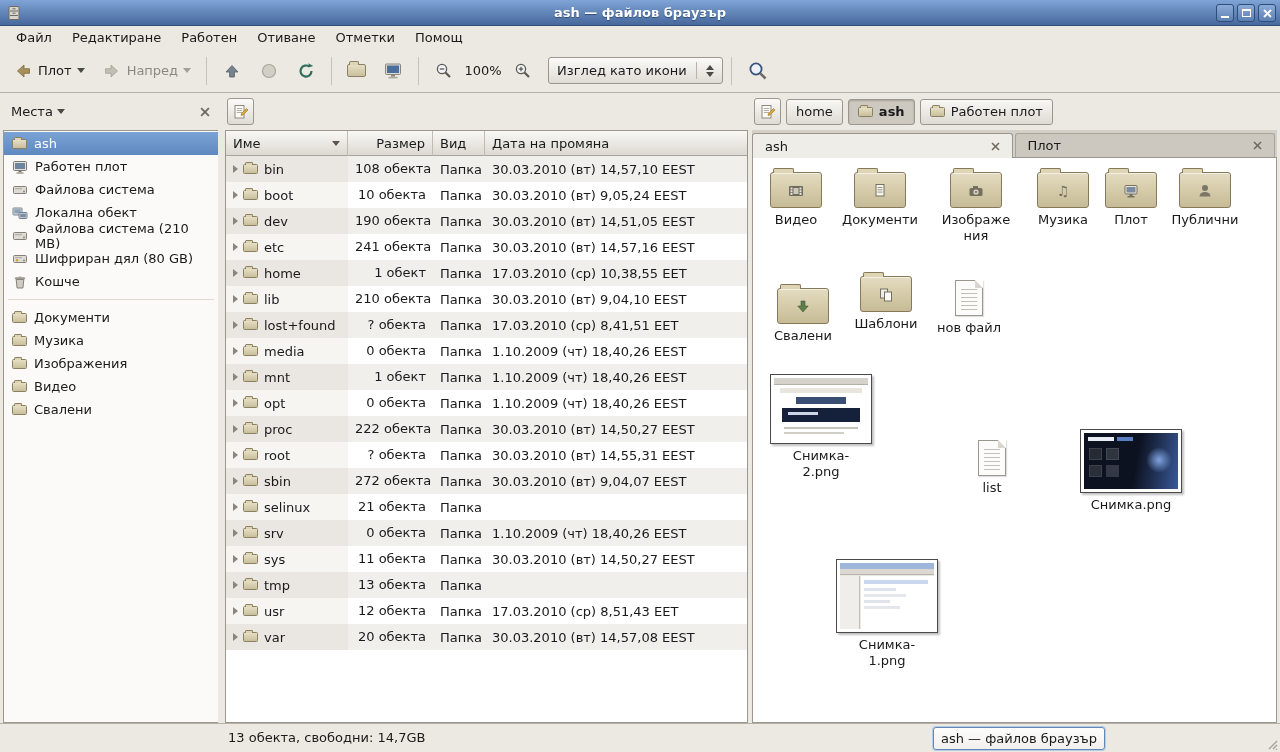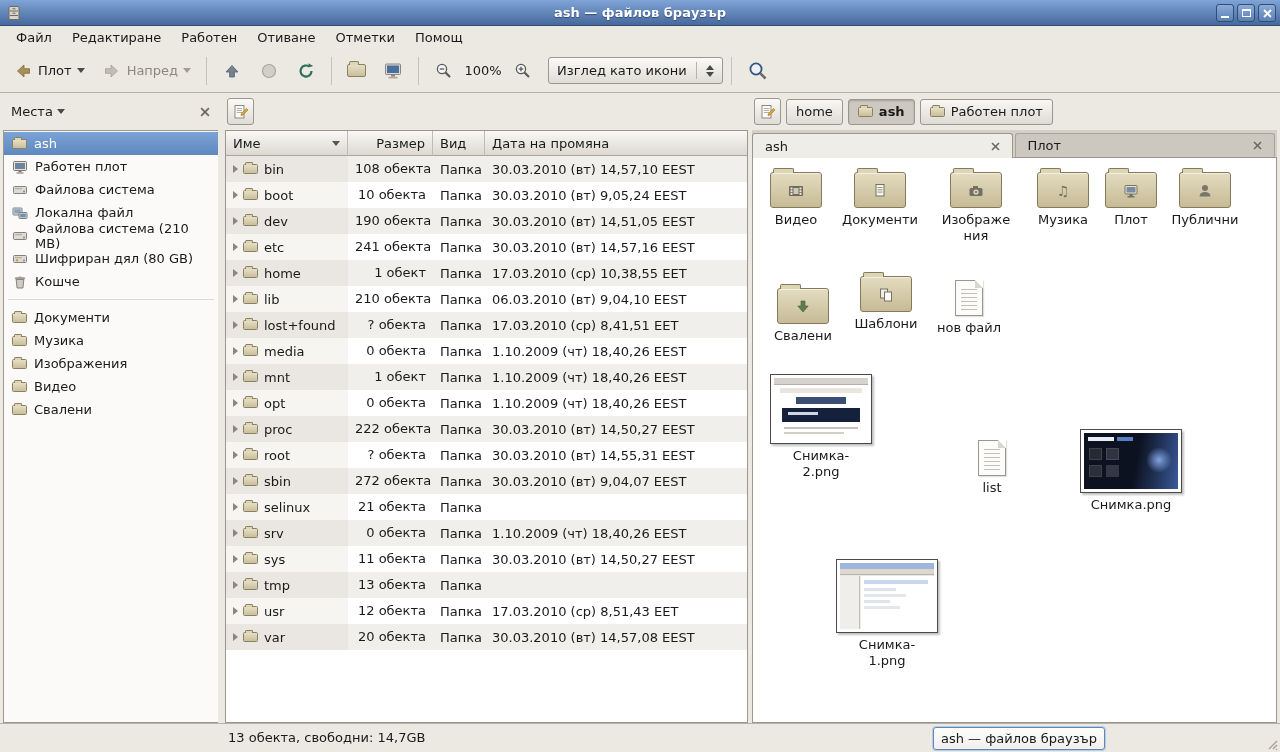--- a/index.html
+++ b/index.html
@@ -280,21 +280,21 @@
             </svg>
           <span>Файлова система</span>
         </div>
         <div class="side-item">
           <svg width="16" height="16" viewBox="0 0 16 16">
               <rect x="1" y="3" width="9" height="7" rx="0.8" fill="#dfe3e8" stroke="#76828e"></rect>
               <rect x="2.2" y="4.2" width="6.6" height="4.3" fill="#8fa3b8"></rect>
               <rect x="7" y="7.5" width="8" height="6" rx="0.8" fill="#d2d7dd" stroke="#76828e"></rect>
               <rect x="8.2" y="8.7" width="5.6" height="3.6" fill="#7b90a6"></rect>
             </svg>
-          <span>Локална файл</span>
+          <span>Локална обект</span>
         </div>
         <div class="side-item">
           <svg width="16" height="16" viewBox="0 0 16 16">
               <rect x="1.5" y="4.5" width="13" height="7" rx="1" fill="#dedbd4" stroke="#84807a"></rect>
               <rect x="3" y="6" width="7" height="1.2" fill="#b3afa7"></rect>
               <circle cx="12" cy="9.5" r="0.9" fill="#84807a"></circle>
             </svg>
           <span>Файлова система (210 MB)</span>
         </div>
         <div class="side-item">
@@ -420,21 +420,21 @@
               <div class="cell c-date">17.03.2010 (ср) 10,38,55 EET</div>
             </div>
           <div class="lrow">
               <div class="cell c-name">
                 <span class="expander"></span>
                 <span class="folder-sm"></span>
                 <span>lib</span>
               </div>
               <div class="cell c-size">210 обекта</div>
               <div class="cell c-type">Папка</div>
-              <div class="cell c-date">06.03.2010 (вт) 9,04,10 EEST</div>
+              <div class="cell c-date">30.03.2010 (вт) 9,04,10 EEST</div>
             </div>
           <div class="lrow">
               <div class="cell c-name">
                 <span class="expander"></span>
                 <span class="folder-sm"></span>
                 <span>lost+found</span>
               </div>
               <div class="cell c-size">? обекта</div>
               <div class="cell c-type">Папка</div>
               <div class="cell c-date">17.03.2010 (ср) 8,41,51 EET</div>

